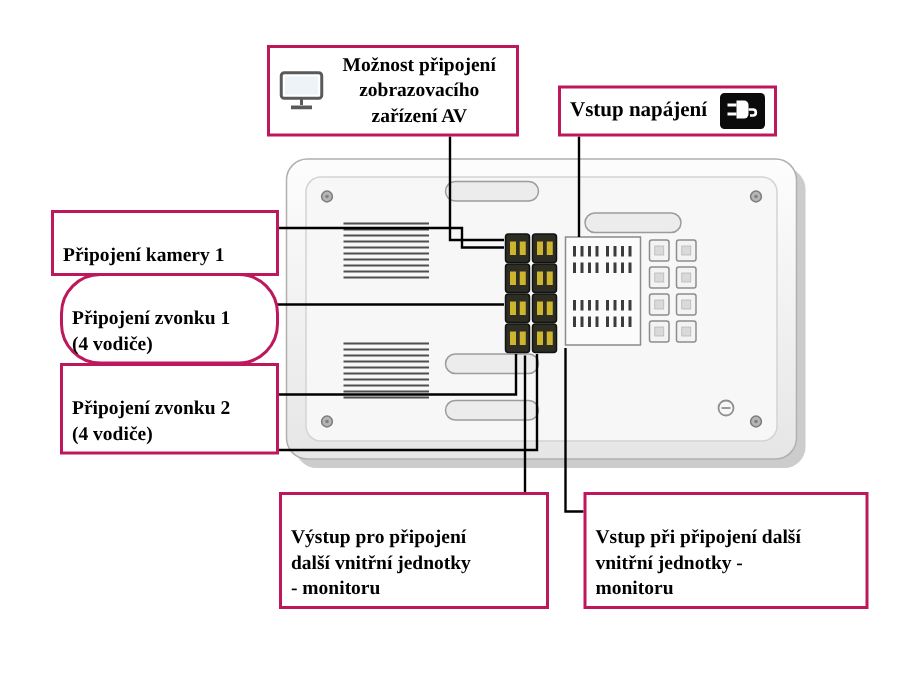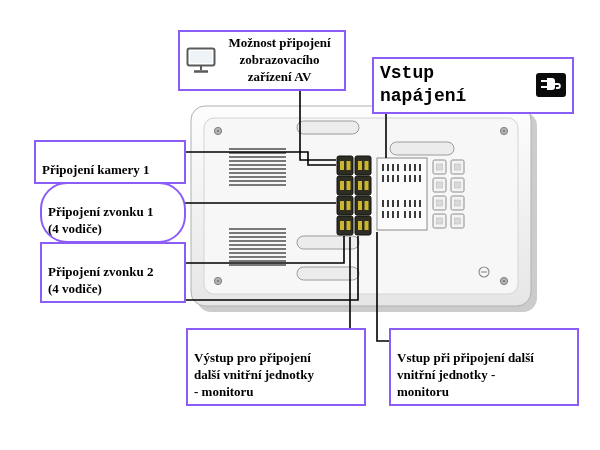--- a/index.html
+++ b/index.html
@@ -1,26 +1,26 @@
 <!DOCTYPE html>
 <html><head>
 <meta charset="utf-8">
 <style>
   html,body{margin:0;padding:0;background:#fff;}
   .stage{position:relative;width:600px;height:450px;background:#fff;overflow:hidden;
          font-family:"Liberation Serif",serif;color:#000;}
   .art{position:absolute;left:0;top:0;}
-  .label{position:absolute;box-sizing:border-box;background:#fff;border:2px solid #8b5cf6;
+  .label{position:absolute;box-sizing:border-box;background:#fff;border:2px solid #be185d;
          padding:3px 6px;font-weight:700;font-size:13px;line-height:1.3;
          white-space:pre-line;}
   .label.flex{display:flex;align-items:center;gap:5px;}
   .txt{white-space:pre-line;}
   .txt.center{flex:1;text-align:center;}
   #lbl-av{left:178px;top:30px;width:168px;}
-  #lbl-power{left:372px;top:57px;width:202px;font-size:18px;justify-content:space-between;font-family:Liberation Mono, monospace;}
+  #lbl-power{left:372px;top:57px;width:146px;font-size:14px;justify-content:space-between;}
   #lbl-cam1{left:34px;top:140px;width:152px;}
   #lbl-bell1{left:40px;top:182px;width:146px;border-radius:27px;}
   #lbl-bell2{left:40px;top:242px;width:146px;}
   #lbl-cam2{left:34px;top:289px;width:152px;}
   #lbl-out{left:186px;top:328px;width:180px;}
   #lbl-in{left:389px;top:328px;width:190px;}
   .mon-icon{display:inline-flex;flex:0 0 auto;}
   .power-ico{display:inline-flex;align-items:center;justify-content:center;
              width:30px;height:24px;background:#0b0b0b;border-radius:3px;flex:0 0 auto;}
 </style>

